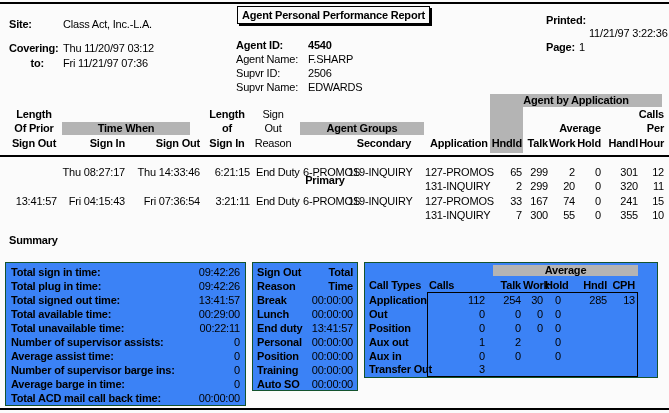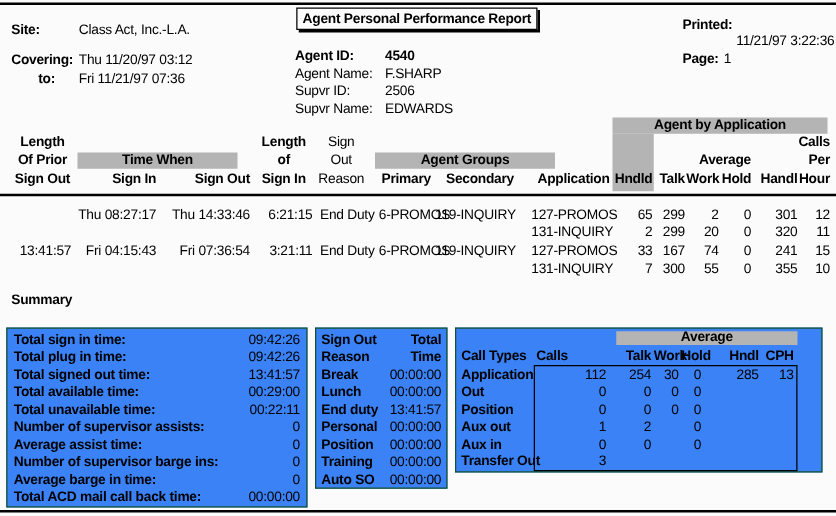--- a/index.html
+++ b/index.html
@@ -27,21 +27,21 @@
 
   .cell { position:absolute; height:13px; line-height:13px; white-space:nowrap; }
 
   
   .hr1 { top:108px; } .hr2 { top:122px; } .hr3 { top:137px; }
   .h-prior  { left:8px;   width:52px; text-align:center; font-weight:bold; }
   .h-signin { left:75px;  width:50px; text-align:right;  font-weight:bold; }
   .h-signout{ left:148px; width:52px; text-align:right;  font-weight:bold; }
   .h-lsi    { left:203px; width:48px; text-align:center; font-weight:bold; }
   .h-rsn    { left:247px; width:52px; text-align:center; font-weight:normal; }
-  .h-pri    { left:300px; width:50px; text-align:center; font-weight:bold; }
+  .h-pri    { left:300px; width:50px; text-align:center; font-weight:bold;margin-top:37px; }
   .h-sec    { left:352px; width:64px; text-align:center; font-weight:bold; }
   .h-app    { left:430px; width:62px; text-align:left;   font-weight:bold; }
   .h-hndld  { left:490px; width:32px; text-align:right;  font-weight:bold; }
   .h-avg    { left:522px; width:116px;text-align:center; font-weight:bold; }
   .h-talk   { left:522px; width:26px; text-align:right;  font-weight:bold; }
   .h-work   { left:549px; width:26px; text-align:right;  font-weight:bold; }
   .h-hold   { left:576px; width:25px; text-align:right;  font-weight:bold; }
   .h-handl  { left:605px; width:33px; text-align:right;  font-weight:bold; }
   .h-hour   { left:638px; width:26px; text-align:right;  font-weight:bold; }
   .h-calls  { left:622px; width:42px; text-align:right;  font-weight:bold; }
@@ -110,21 +110,21 @@
 <span class="abs" style="left:308px;top:67px;">2506</span>
 <span class="abs" style="left:236px;top:81px;">Supvr Name:</span>
 <span class="abs" style="left:308px;top:81px;">EDWARDS</span>
 
 <span class="abs b" style="left:546px;top:14px;">Printed:</span>
 <span class="abs" style="left:589px;top:27px;">11/21/97 3:22:36 PM</span>
 <span class="abs b" style="left:546px;top:41px;">Page:</span>
 <span class="abs" style="left:579px;top:41px;">1</span>
 
 <div class="band" style="left:62px;top:122px;width:128px;">Time When</div>
-<div class="band" style="left:300px;top:122px;width:144px;">Agent Groups</div>
+<div class="band" style="left:300px;top:122px;width:124px;">Agent Groups</div>
 <div class="band" style="left:490px;top:94px;width:172px;">Agent by Application</div>
 <div class="band" style="left:490px;top:107px;width:33px;height:46px;"></div>
 
 <span class="cell hr1 h-prior">Length</span>
 <span class="cell hr2 h-prior">Of Prior</span>
 <span class="cell hr3 h-prior">Sign Out</span>
 <span class="cell hr3 h-signin">Sign In</span>
 <span class="cell hr3 h-signout">Sign Out</span>
 <span class="cell hr1 h-lsi">Length</span>
 <span class="cell hr2 h-lsi">of</span>

